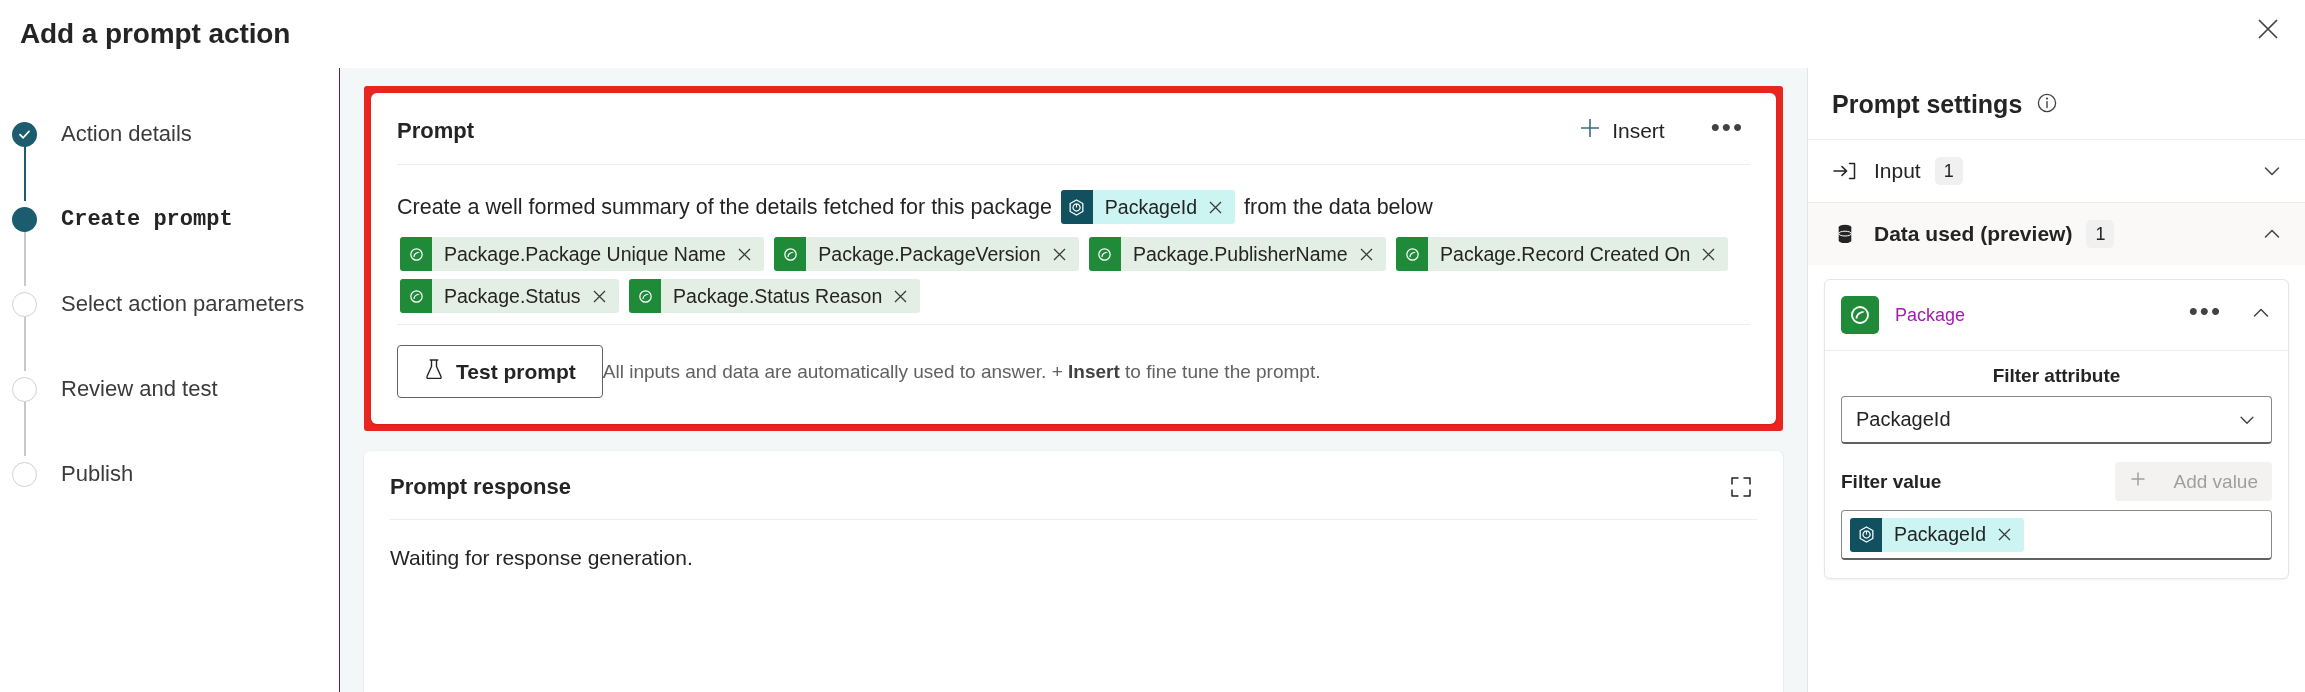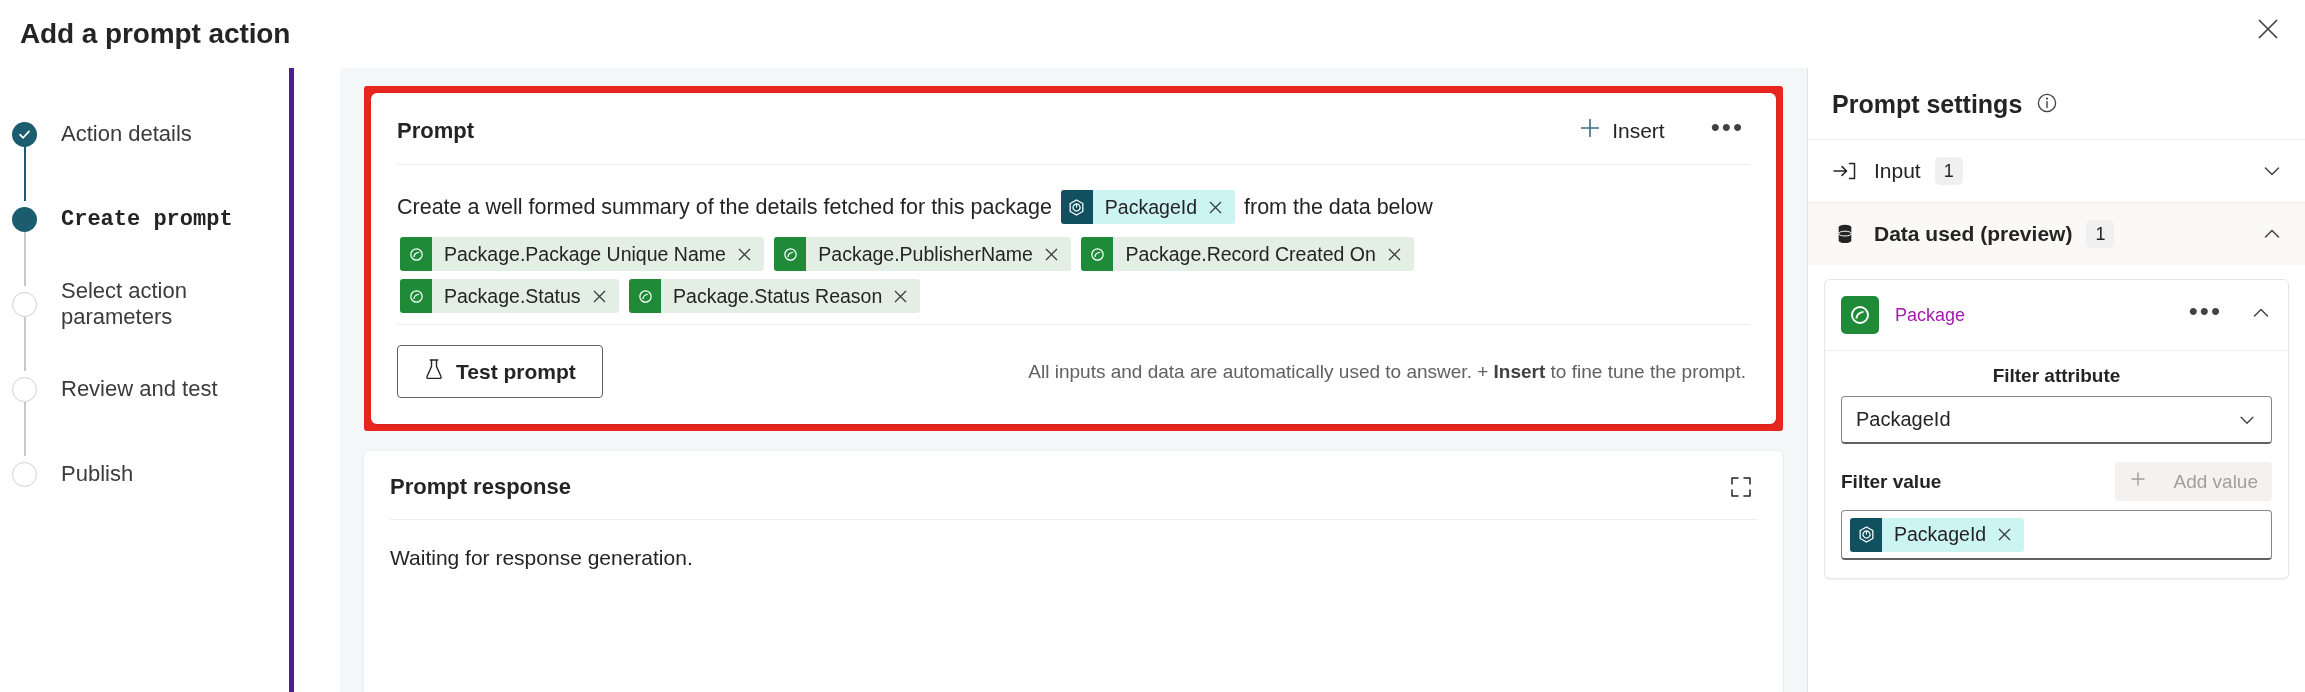--- a/index.html
+++ b/index.html
@@ -26,23 +26,23 @@
   .close-btn {
     position: absolute; right: 14px; top: 6px;
     width: 46px; height: 46px;
     display: flex; align-items: center; justify-content: center;
     cursor: pointer; border-radius: 4px;
   }
   .close-btn svg { display: block; }
 
   
   .stepper {
-    position: absolute; left: 0; top: 68px; width: 294px; height: 624px;
-    background: #ffffff;
-    border-right: 5px solid #4c1d95;
+    position: absolute; left: 0; top: 68px; width: 340px; height: 624px;
+    background: #ffffff;
+    border-right: 1px solid #4c1d95;
     padding-top: 48px;
   }
   .step {
     position: relative;
     display: flex; align-items: center;
     height: 36px;
     margin-bottom: 49px;
     padding-left: 12px;
     cursor: pointer;
   }
@@ -139,21 +139,21 @@
   }
   .chip.teal { background: #ccf4f3; }
   .chip.teal .chip-ico { background: #10505f; }
   .chip.green { background: #e3efe4; }
   .chip.green .chip-ico { background: #1f8b39; }
 
   .chips-rows { margin-top: 6px; }
   .chips-row { line-height: 42px; }
 
   .prompt-foot {
-    display: flex; align-items: center; justify-content: space-between;
+    display: flex; align-items: center; justify-content: flex-start;
     padding: 20px 26px 26px 26px;
   }
   .test-btn {
     display: inline-flex; align-items: center; gap: 12px;
     border: 1px solid #616161; background: #ffffff;
     border-radius: 4px;
     padding: 12px 26px;
     font-size: 21px; font-weight: 600; color: #242424;
     cursor: pointer;
   }
@@ -349,20 +349,34 @@
                   </svg>
                 </span>
                 <span class="chip-label">Package.Package Unique Name</span>
                 <span class="chip-x">
                   <svg width="15" height="15" viewBox="0 0 15 15" aria-hidden="true">
                       <path d="M2 2 L13 13 M13 2 L2 13" stroke="#3b3b3b" stroke-width="1.3" fill="none"></path>
                     </svg>
                 </span>
               </span>
 
+              <span class="chip green">
+                <span class="chip-ico">
+                  <svg width="17" height="17" viewBox="0 0 24 24" aria-hidden="true">
+                    <circle cx="12" cy="12" r="8" fill="none" stroke="#ffffff" stroke-width="1.7"></circle>
+                    <path d="M8.5 15.5 C8.5 9 15.5 9 15.5 8.5" fill="none" stroke="#ffffff" stroke-width="1.7"></path>
+                  </svg>
+                </span>
+                <span class="chip-label">Package.PackageVersion</span>
+                <span class="chip-x">
+                  <svg width="15" height="15" viewBox="0 0 15 15" aria-hidden="true">
+                      <path d="M2 2 L13 13 M13 2 L2 13" stroke="#3b3b3b" stroke-width="1.3" fill="none"></path>
+                    </svg>
+                </span>
+              </span>
 
               <span class="chip green">
                 <span class="chip-ico">
                   <svg width="17" height="17" viewBox="0 0 24 24" aria-hidden="true">
                     <circle cx="12" cy="12" r="8" fill="none" stroke="#ffffff" stroke-width="1.7"></circle>
                     <path d="M8.5 15.5 C8.5 9 15.5 9 15.5 8.5" fill="none" stroke="#ffffff" stroke-width="1.7"></path>
                   </svg>
                 </span>
                 <span class="chip-label">Package.PublisherName</span>
                 <span class="chip-x">

